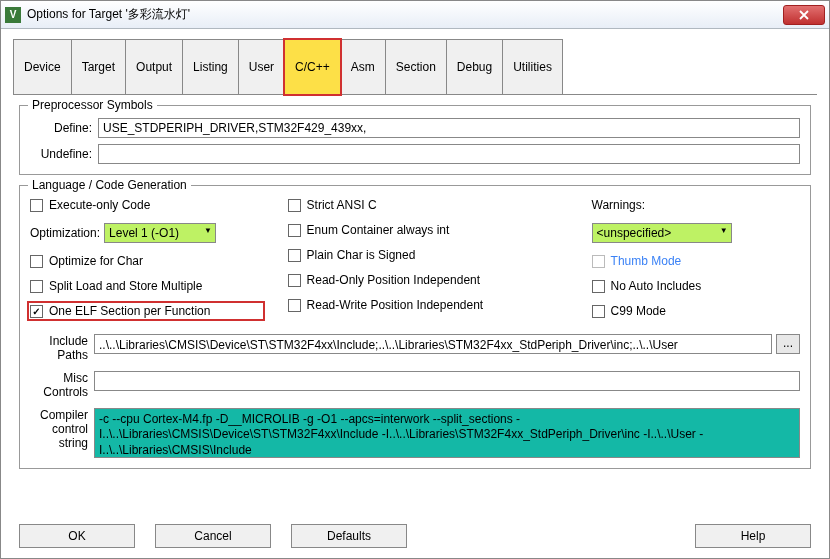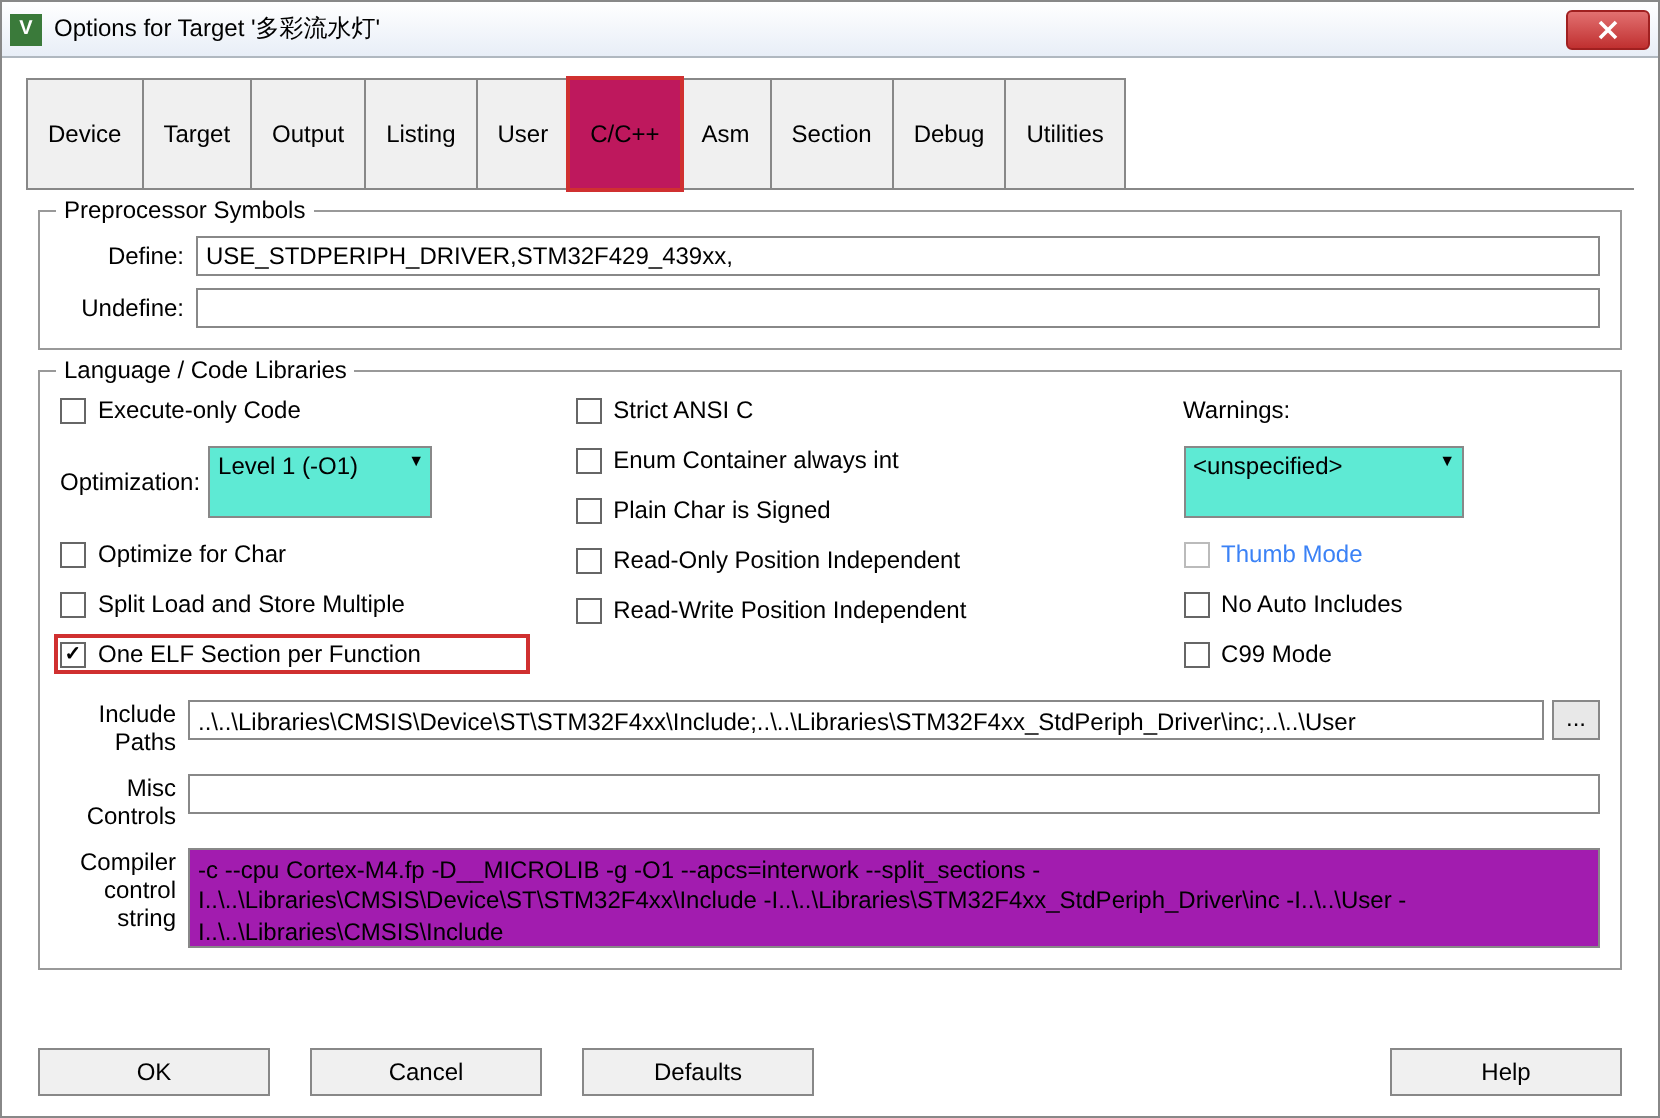--- a/index.html
+++ b/index.html
@@ -4,38 +4,38 @@
 <style>
 * { box-sizing: border-box; margin: 0; padding: 0; }
 body { font-family: Tahoma, Arial, sans-serif; font-size: 12px; background: #fff; }
 .window { width: 830px; height: 559px; border: 1px solid #888; display: flex; flex-direction: column; }
 .titlebar { height: 28px; background: linear-gradient(#fff, #e8eef7); border-bottom: 1px solid #b0b8c0; display: flex; align-items: center; padding: 0 4px; }
 .titlebar-icon { width: 16px; height: 16px; background: #3a7a3a; margin-right: 6px; display: flex; align-items: center; justify-content: center; color: #fff; font-size: 10px; font-weight: bold; }
 .titlebar-text { flex: 1; font-size: 12px; }
 .close-btn { width: 42px; height: 20px; background: linear-gradient(#e27070, #c03030); border: 1px solid #a02020; border-radius: 3px; color: #fff; display: flex; align-items: center; justify-content: center; font-weight: bold; cursor: pointer; }
 .tabs { display: flex; border-bottom: 1px solid #888; margin: 10px 12px 0 12px; }
 .tab { padding: 20px 10px; border: 1px solid #888; border-bottom: none; background: #f0f0f0; cursor: pointer; margin-right: -1px; position: relative; }
-.tab.active { background: #be185d; z-index: 2; border-bottom: 1px solid #fff; margin-bottom: -1px; }
+.tab.active { background: #fde047; z-index: 2; border-bottom: 1px solid #fff; margin-bottom: -1px; }
 .tab.hl { outline: 2px solid #d03030; outline-offset: -1px; }
 .content { flex: 1; padding: 10px 18px 8px 18px; overflow: hidden; }
 .fieldset { border: 1px solid #999; padding: 12px 10px 10px 10px; margin-bottom: 10px; position: relative; }
 .fieldset-label { position: absolute; top: -8px; left: 8px; background: #fff; padding: 0 4px; font-size: 12px; }
 .row { display: flex; align-items: center; margin-bottom: 6px; }
 .label { text-align: right; padding-right: 6px; font-size: 12px; }
 .input { border: 1px solid #888; height: 20px; padding: 2px 4px; font-size: 12px; background: #fff; flex: 1; }
 .checkbox { width: 13px; height: 13px; border: 1px solid #666; margin-right: 6px; display: inline-flex; align-items: center; justify-content: center; font-size: 10px; cursor: pointer; background: #fff; }
 .checkbox.checked::after { content: "✓"; color: #000; font-weight: bold; }
 .checkbox.disabled { border-color: #bbb; }
 .cb-label { font-size: 12px; cursor: pointer; }
 .cb-label.disabled { color: #3b82f6; }
 .cols { display: flex; gap: 16px; }
 .col { flex: 1; padding-right: 10px; }
 .col2 { flex: 1.2; padding-right: 10px; }
 .col3 { flex: 0.9; }
-.dropdown { border: 1px solid #888; height: 36px; padding: 2px 18px 2px 4px; font-size: 12px; background: #5eead4; position: relative; cursor: pointer; display: inline-block; }
+.dropdown { border: 1px solid #888; height: 20px; padding: 2px 18px 2px 4px; font-size: 12px; background: #bef264; position: relative; cursor: pointer; display: inline-block; }
 .dropdown::after { content: "▼"; position: absolute; right: 3px; top: 2px; font-size: 8px; }
 .hl-box { outline: 2px solid #d03030; outline-offset: -1px; padding: 2px; margin: -2px; }
 .textarea { border: 1px solid #888; padding: 3px 4px; font-size: 12px; background: #fff; flex: 1; height: 20px; }
 .textarea.multi { height: 50px; line-height: 1.3; overflow: hidden; }
 .browse-btn { width: 24px; height: 20px; border: 1px solid #888; background: #e8e8e8; margin-left: 4px; cursor: pointer; text-align: center; line-height: 16px; }
 .button-bar { display: flex; justify-content: center; gap: 20px; padding: 6px 18px 10px; }
 .btn { width: 116px; height: 24px; border: 1px solid #888; background: #f0f0f0; cursor: pointer; font-size: 12px; }
 .btn.help { margin-left: auto; }
 .lang-grid .row { margin-bottom: 11px; }
 .paths-block .row { margin-bottom: 8px; align-items: flex-start; }
@@ -76,21 +76,21 @@
         <div class="label" style="width:68px">Define:</div>
         <input class="input" value="USE_STDPERIPH_DRIVER,STM32F429_439xx," style="">
       </div>
       <div class="row" style="margin-bottom:0">
         <div class="label" style="width:68px">Undefine:</div>
         <input class="input" value="" style="">
       </div>
     </div>
 
     <div class="fieldset lang-grid">
-      <div class="fieldset-label">Language / Code Libraries</div>
+      <div class="fieldset-label">Language / Code Generation</div>
       <div class="cols">
         <div class="col">
           <div class="row">
               <span class="checkbox"></span>
               <span class="cb-label">Execute-only Code</span>
             </div>
           <div class="row">
               <span class="label" style="width:auto;padding-right:4px">Optimization:</span>
               <span class="dropdown" style="width:112px">Level 1 (-O1)</span>
             </div>
@@ -156,21 +156,21 @@
           <div class="label">Include Paths</div>
           <div class="textarea">..\..\Libraries\CMSIS\Device\ST\STM32F4xx\Include;..\..\Libraries\STM32F4xx_StdPeriph_Driver\inc;..\..\User</div>
           <div class="browse-btn">...</div>
         </div>
         <div class="row">
           <div class="label">Misc Controls</div>
           <div class="textarea"></div>
         </div>
         <div class="row" style="margin-bottom:0">
           <div class="label">Compiler control string</div>
-          <div class="textarea multi" style="background:#a21caf">-c --cpu Cortex-M4.fp -D__MICROLIB -g -O1 --apcs=interwork --split_sections -I..\..\Libraries\CMSIS\Device\ST\STM32F4xx\Include -I..\..\Libraries\STM32F4xx_StdPeriph_Driver\inc -I..\..\User -I..\..\Libraries\CMSIS\Include</div>
+          <div class="textarea multi" style="background:#14b8a6">-c --cpu Cortex-M4.fp -D__MICROLIB -g -O1 --apcs=interwork --split_sections -I..\..\Libraries\CMSIS\Device\ST\STM32F4xx\Include -I..\..\Libraries\STM32F4xx_StdPeriph_Driver\inc -I..\..\User -I..\..\Libraries\CMSIS\Include</div>
         </div>
       </div>
     </div>
 
   </div>
 
   <div class="button-bar">
     <button class="btn">OK</button>
     <button class="btn">Cancel</button>
     <button class="btn">Defaults</button>

